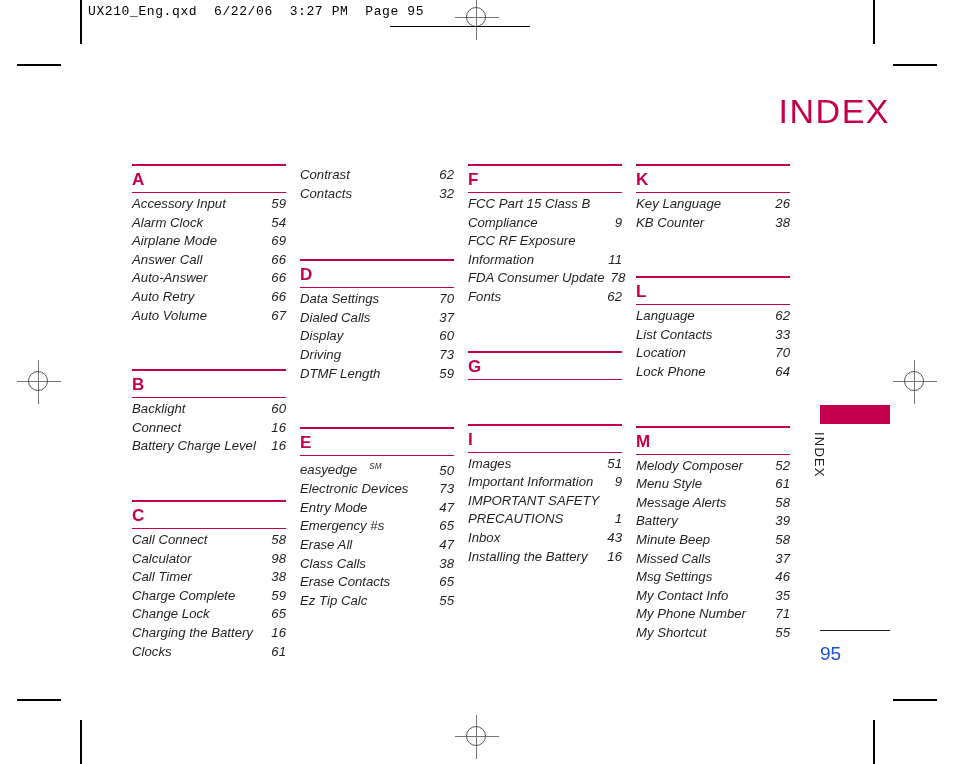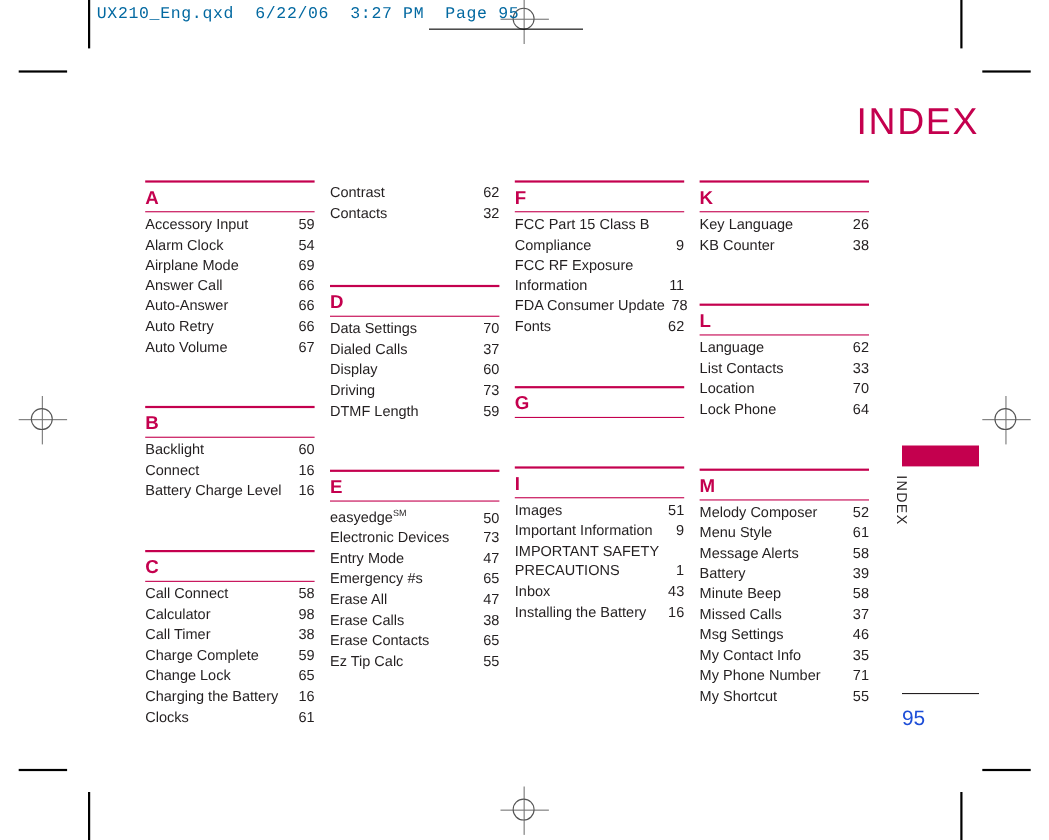--- a/index.html
+++ b/index.html
@@ -47,23 +47,23 @@
     width: 44px; height: 1px;
     background: #777;
   }
 
   
   .file-header {
     position: absolute;
     left: 88px;
     top: 4px;
     font-family: "Liberation Mono", monospace;
-    font-size: 15px;
+    font-size: 13px;
     letter-spacing: 0.6px;
-    color: #0369a1;
+    color: #000000;
     white-space: pre;
   }
   .header-rule {
     position: absolute;
     left: 390px;
     top: 26px;
     width: 140px;
     height: 1px;
     background: #000;
   }
@@ -144,21 +144,21 @@
     width: 100%;
   }
   .letter-head {
     font-size: 17px;
     font-weight: 700;
     color: #c4004e;
     line-height: 1;
     padding: 5px 0 4px 0;
   }
 
-  .entries { padding-top: 2px; }
+  .entries { padding-top: 2px; font-style: italic; }
 
   .entry {
     display: flex;
     justify-content: space-between;
     align-items: baseline;
     font-size: 13.2px;
     line-height: 18.6px;
     color: #231f20;
     white-space: nowrap;
   }
@@ -171,20 +171,21 @@
   
   .entry.cont .pageno { visibility: hidden; }
 
   .spacer-gap { height: 44px; }
   .spacer-gap.tall { height: 56px; }
 
   sup.sm {
     font-size: 0.62em;
     vertical-align: super;
     letter-spacing: 0;
+    margin-left: 12px;
   }
 </style>
 </head>
 <body>
 
 <div class="crop-line" style="left:80px; top:0; width:2px; height:44px;"></div>
 <div class="crop-line" style="left:17px; top:64px; width:44px; height:2px;"></div>
 <div class="crop-line" style="left:873px; top:0; width:2px; height:44px;"></div>
 <div class="crop-line" style="left:893px; top:64px; width:44px; height:2px;"></div>
 <div class="crop-line" style="left:80px; top:720px; width:2px; height:44px;"></div>
@@ -376,21 +377,21 @@
           </div>
           <div class="entry">
             <span class="title">Emergency #s</span>
             <span class="pageno">65</span>
           </div>
           <div class="entry">
             <span class="title">Erase All</span>
             <span class="pageno">47</span>
           </div>
           <div class="entry">
-            <span class="title">Erase Calls</span>
+            <span class="title">Class Calls</span>
             <span class="pageno">38</span>
           </div>
           <div class="entry">
             <span class="title">Erase Contacts</span>
             <span class="pageno">65</span>
           </div>
           <div class="entry">
             <span class="title">Ez Tip Calc</span>
             <span class="pageno">55</span>
           </div>

